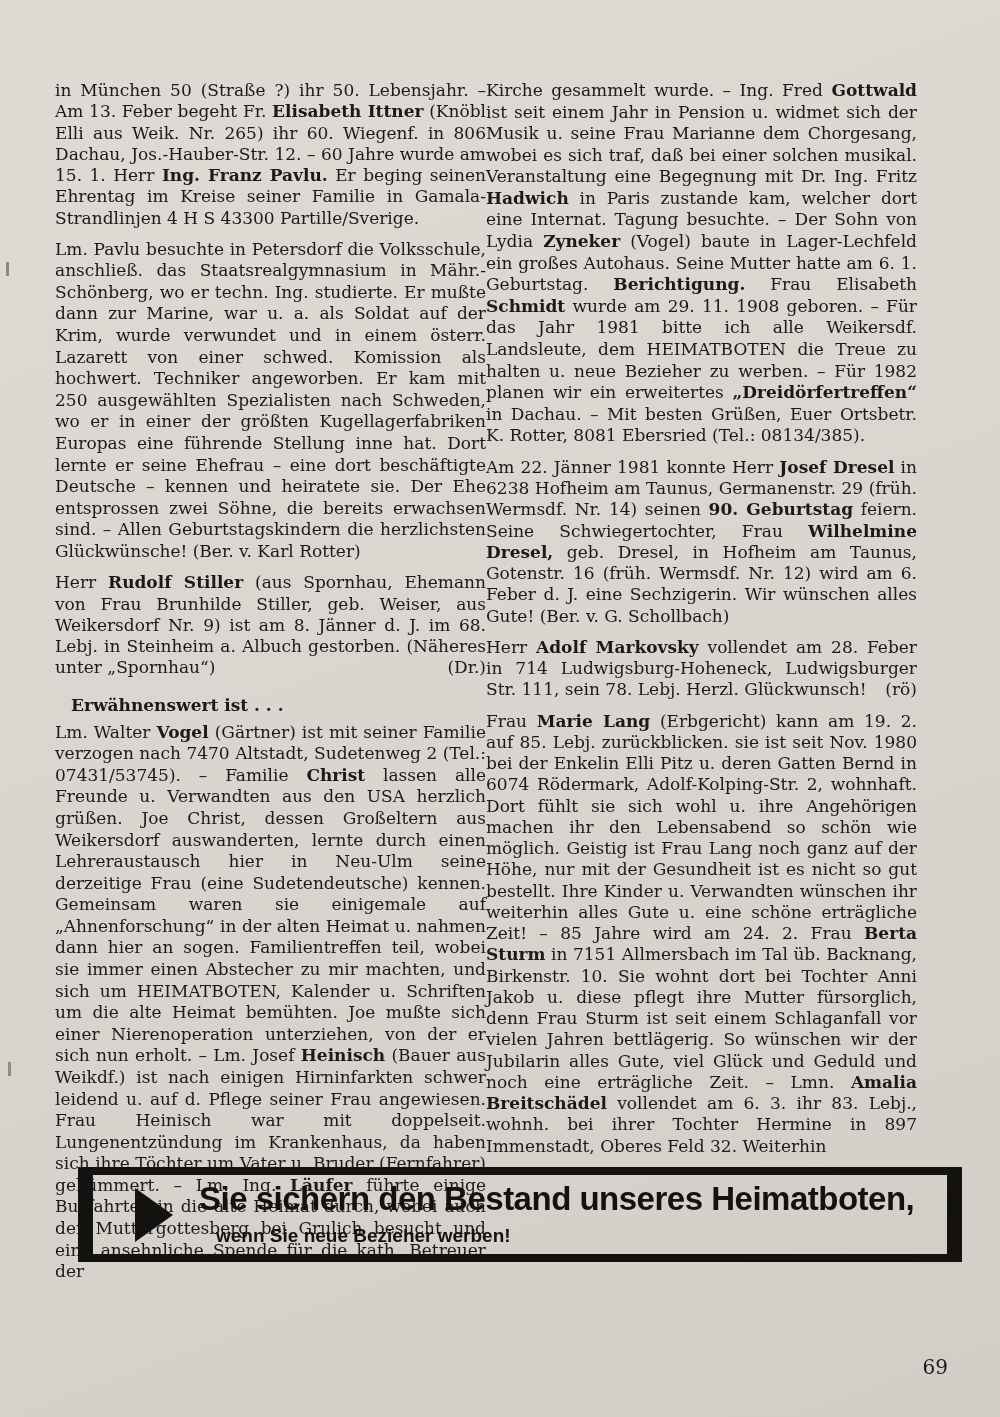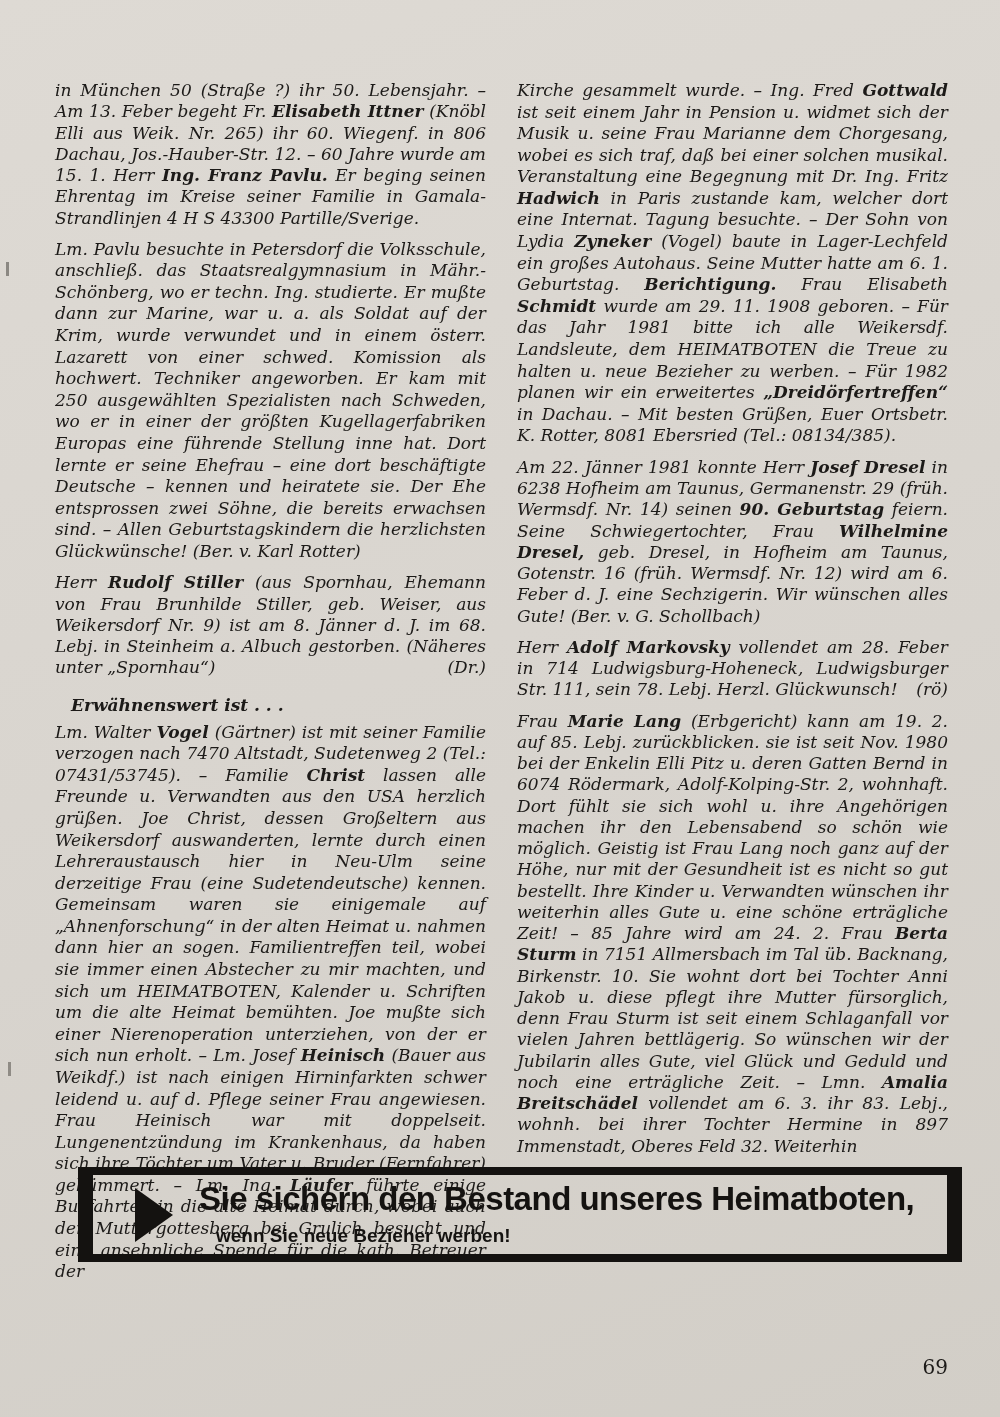--- a/index.html
+++ b/index.html
@@ -27,22 +27,20 @@
     background: #4a4742;
     opacity: .55;
     box-shadow: 2px 800px 0 #55524c;
   }
   .columns {
     position: absolute;
     left: 55px;
     top: 80px;
     width: 893px;
     display: flex;
-    gap: 31px;
-    font-style: italic;
   }
   .col { width: 431px; }
   p {
     margin: 0 0 10px 0;
     text-align: justify;
     hyphens: auto;
   }
   .t-normal {
     font-size: 17px;
     line-height: 1.25;

